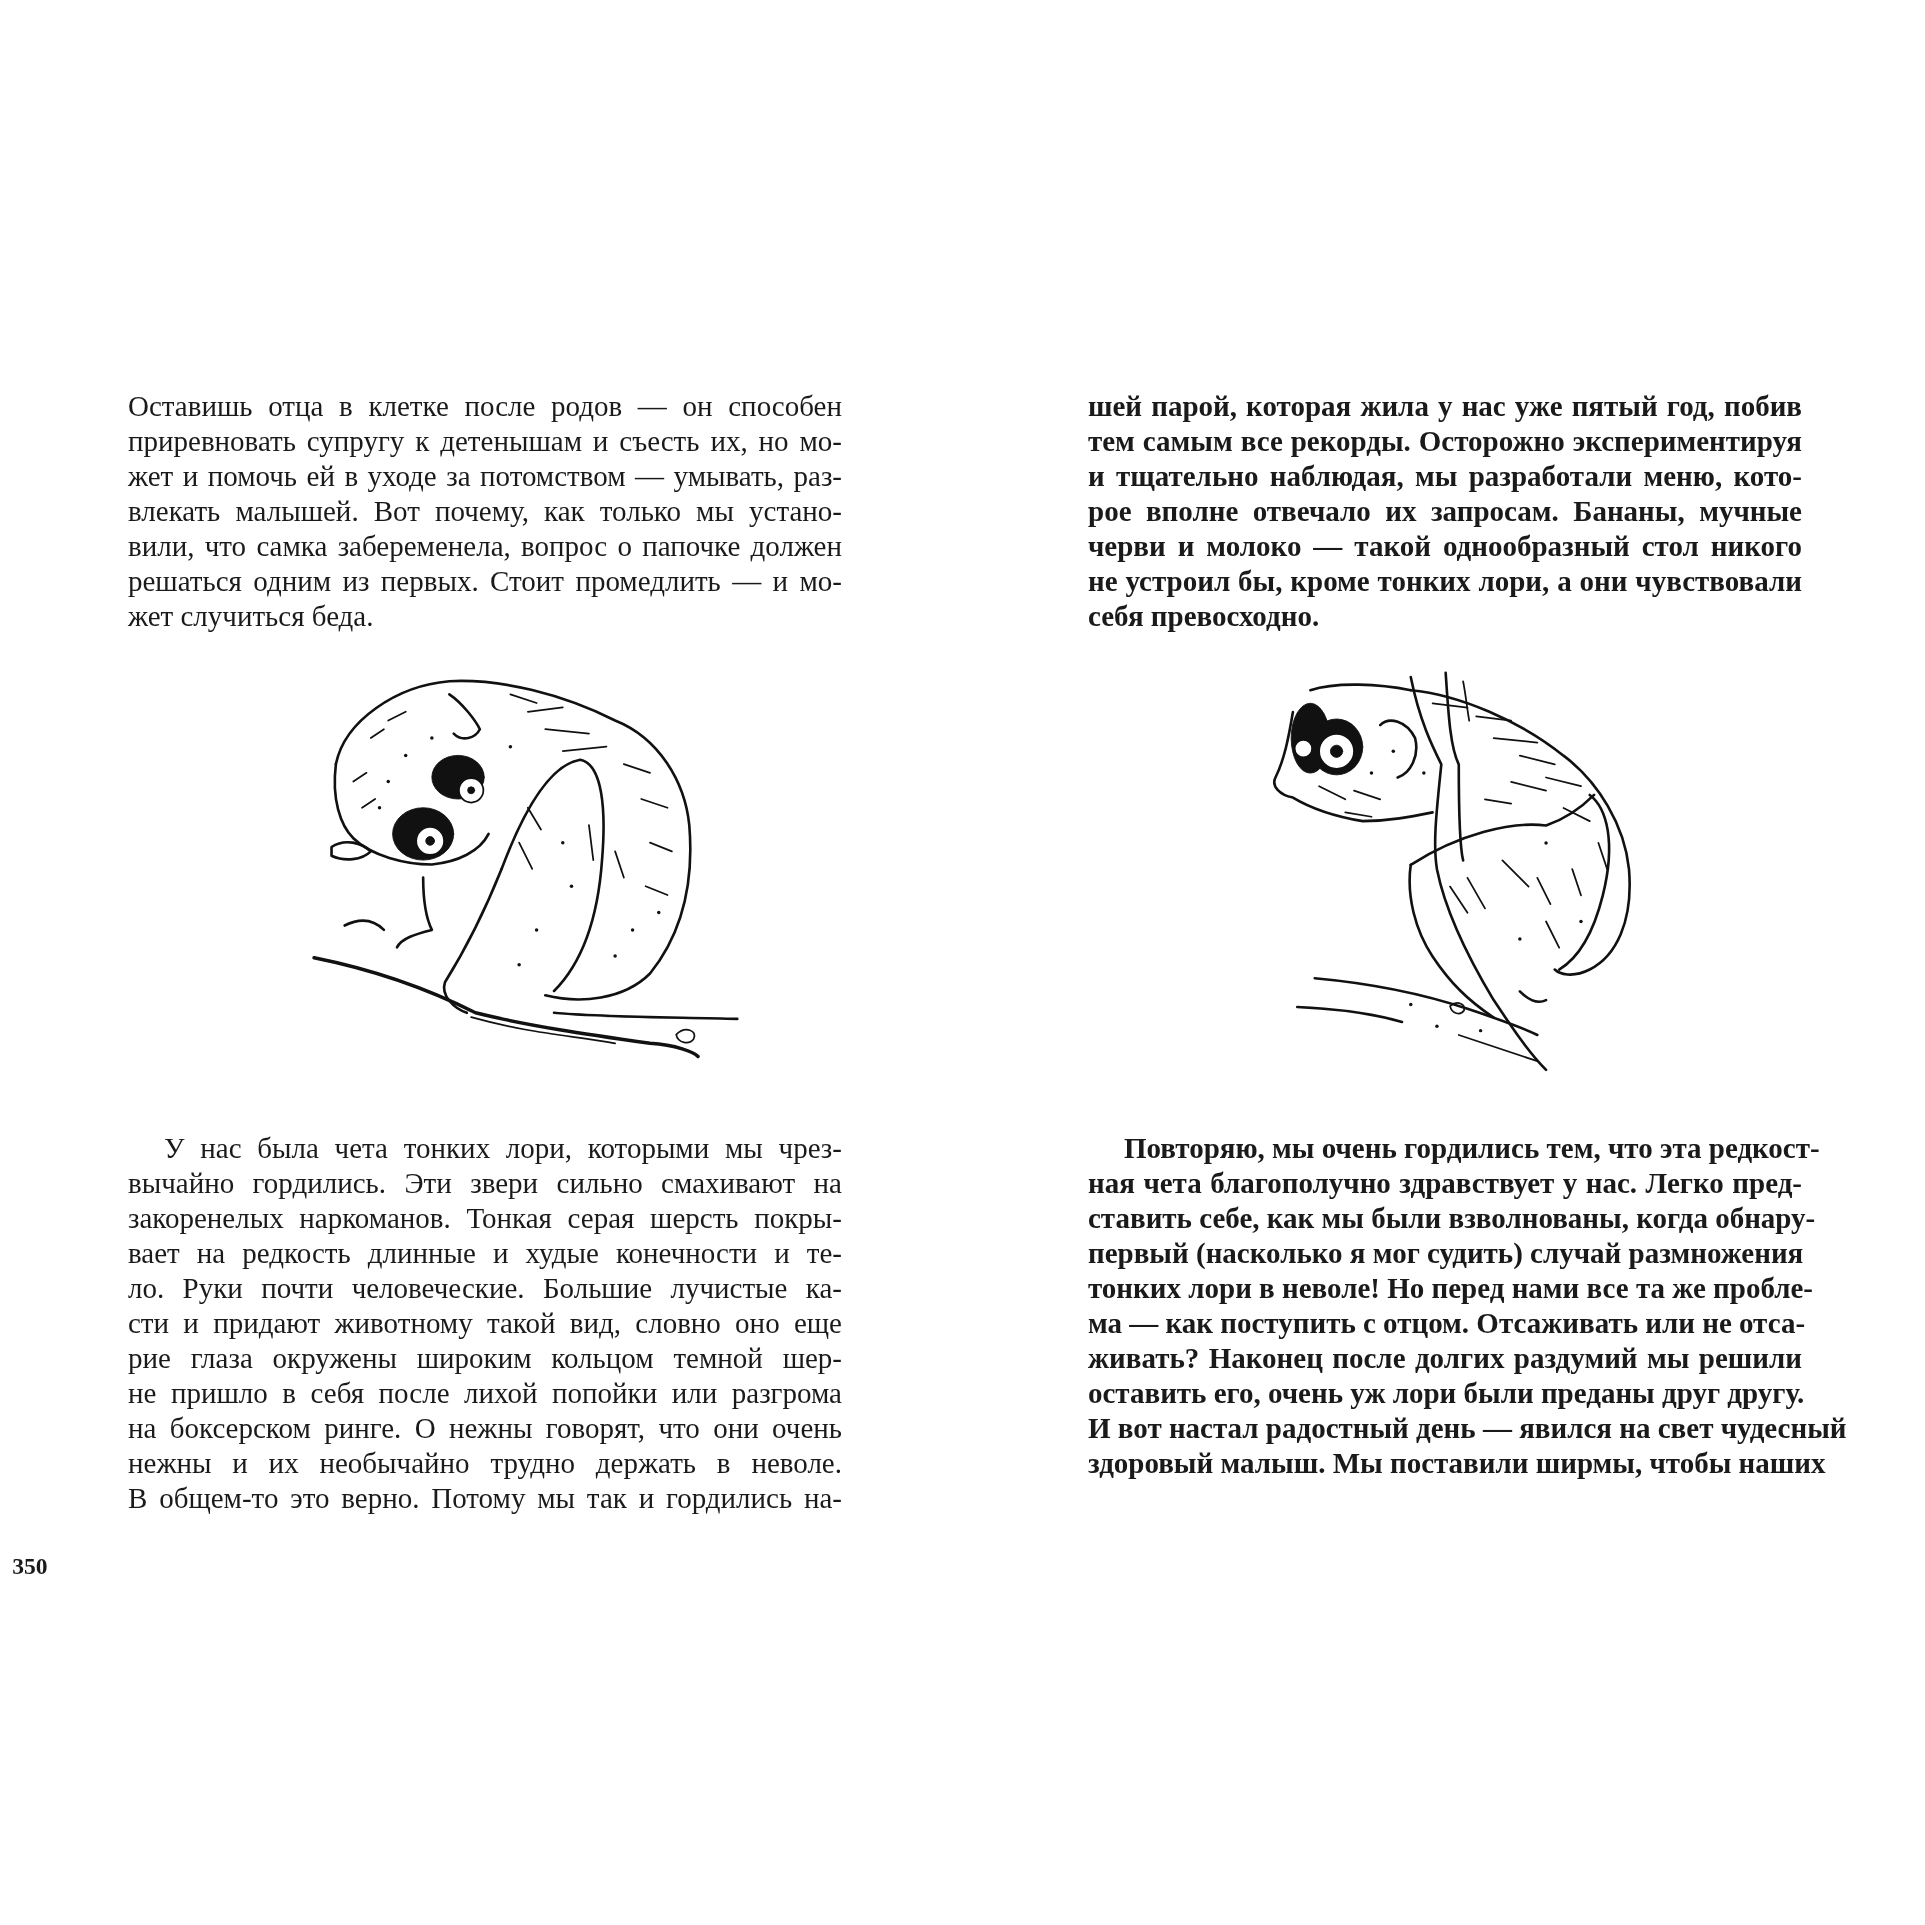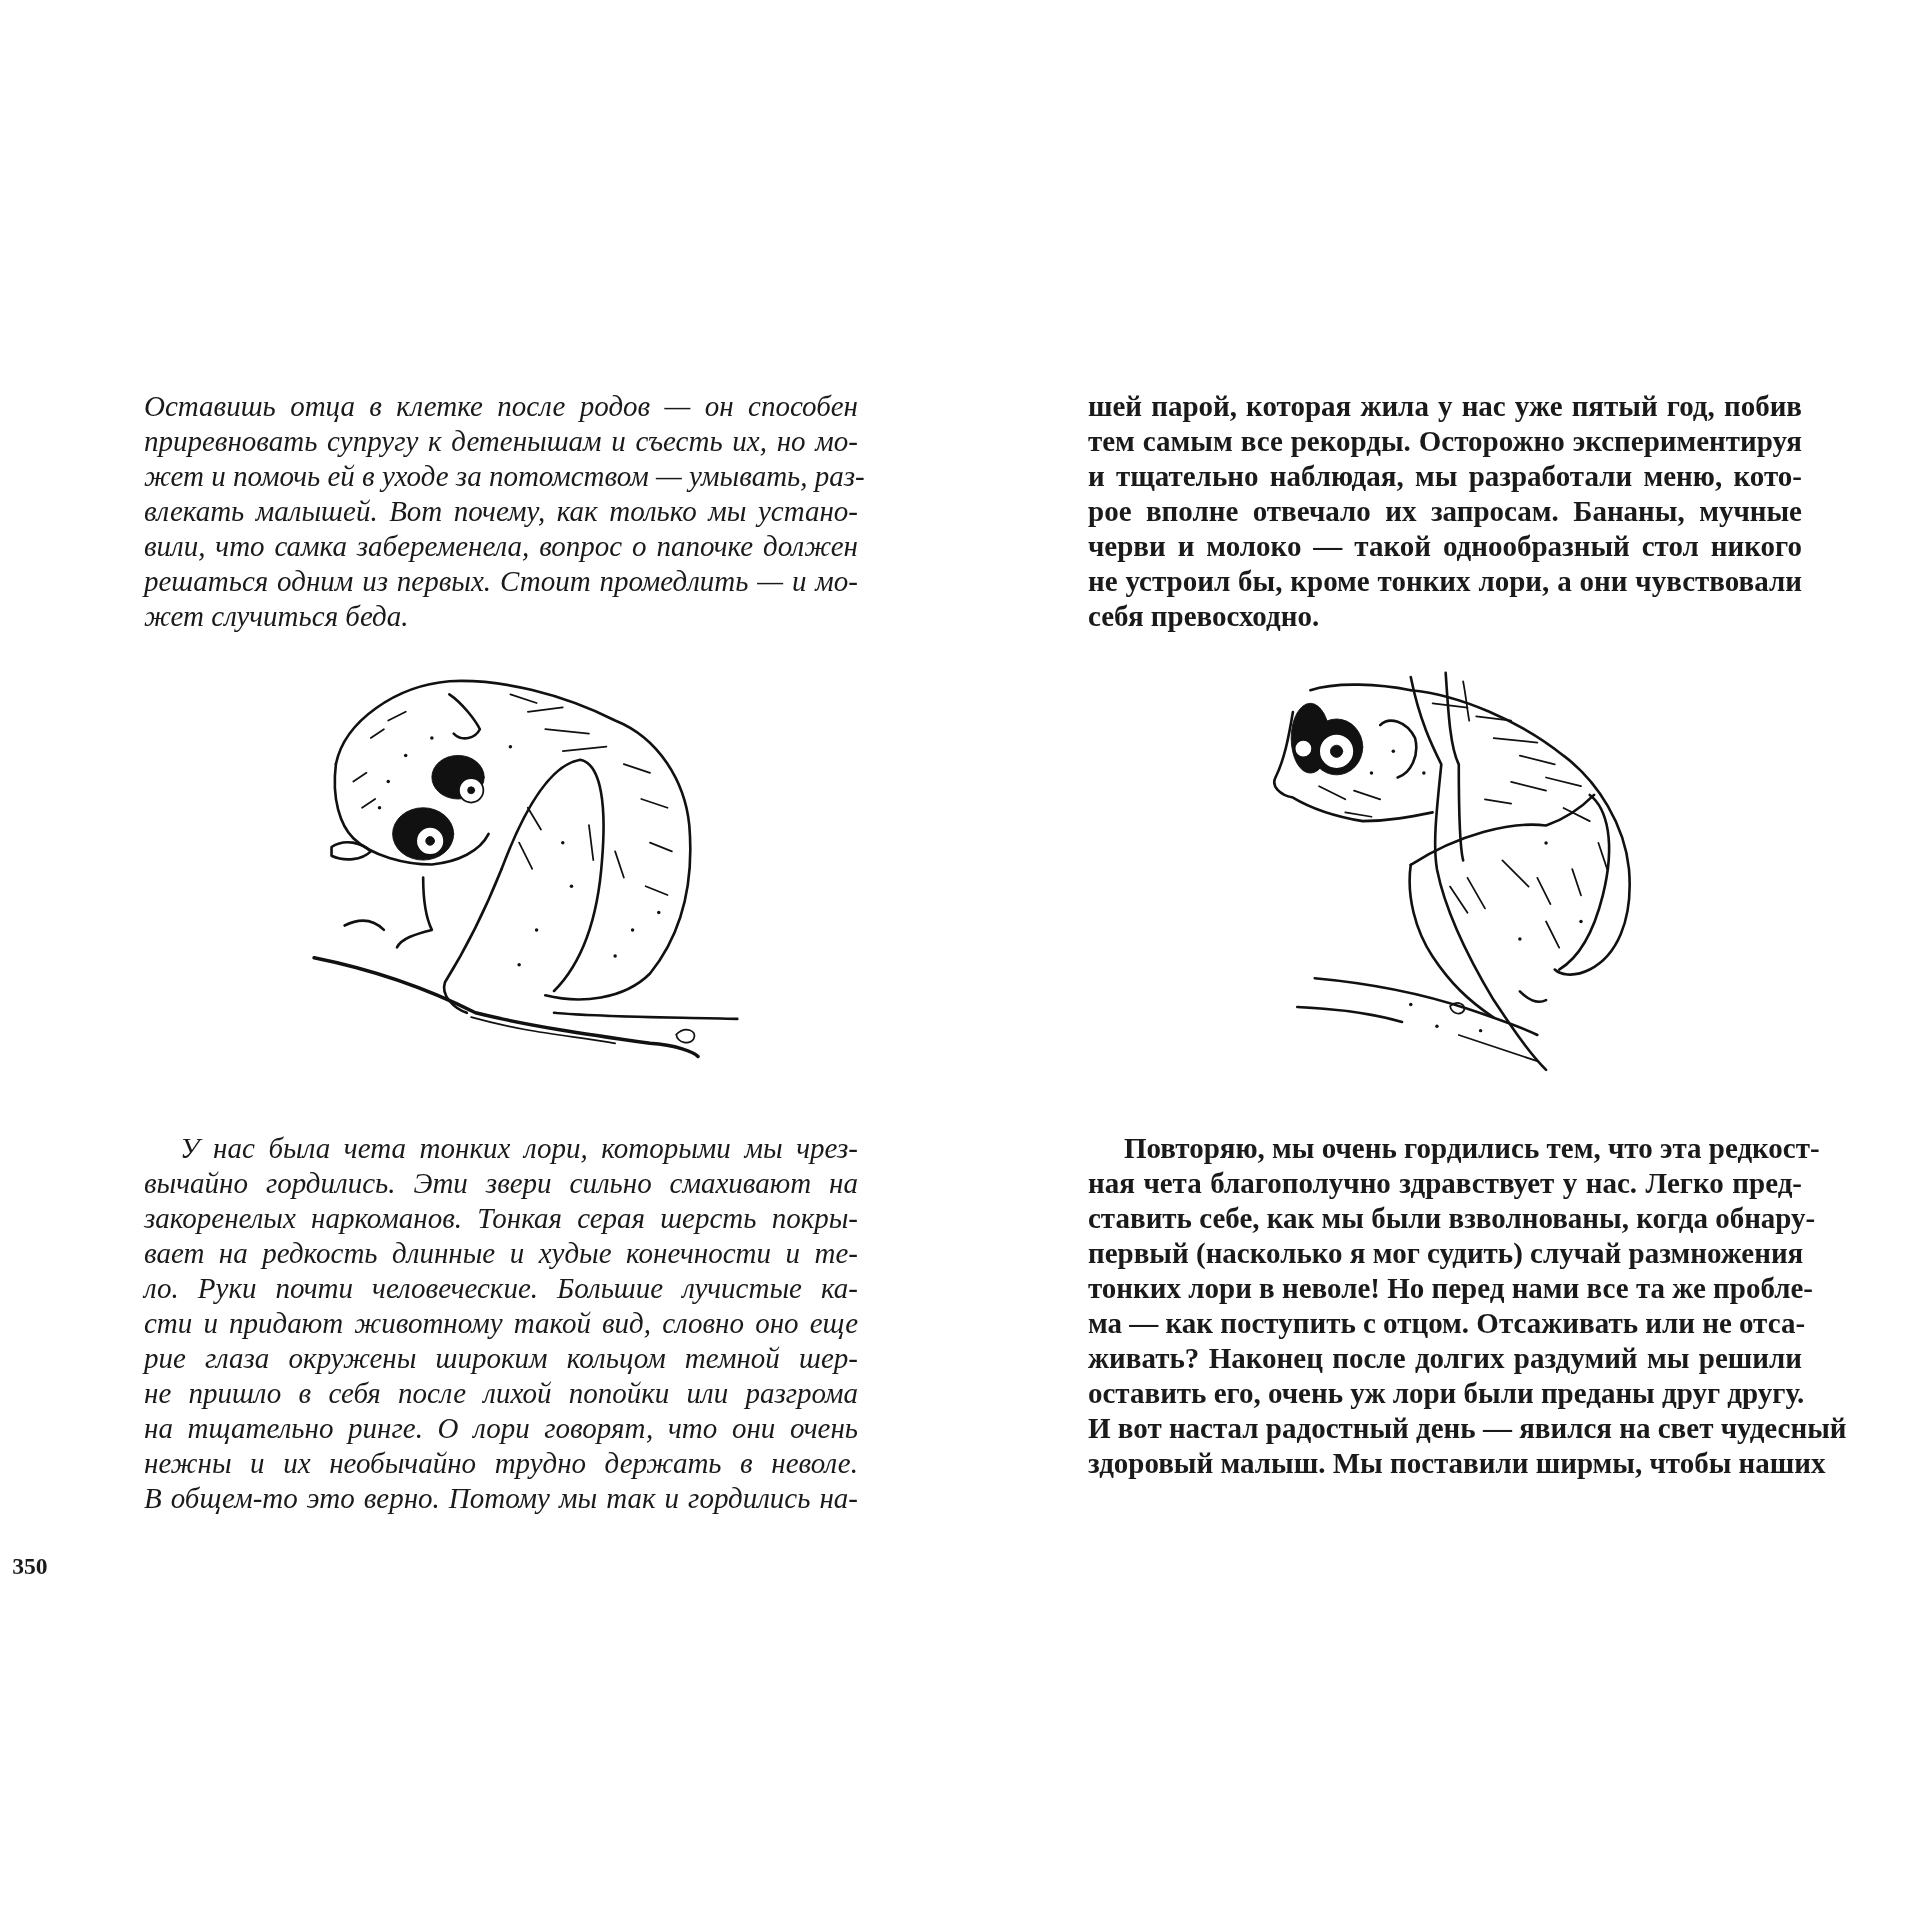--- a/index.html
+++ b/index.html
@@ -4,21 +4,21 @@
 <style>
   html, body { margin:0; padding:0; background:#ffffff; }
   body { width:1926px; height:1926px; position:relative; overflow:hidden; }
   .page { position:absolute; top:0; width:963px; height:1926px; }
   .page-left { left:0; }
   .page-right { left:963px; }
   .text-block { position:absolute; width:714px; font-family:"Liberation Serif","DejaVu Serif",serif; font-size:29px; line-height:35px; color:#1a1a1a; }
   .line { display:block; white-space:nowrap; text-align:justify; text-align-last:justify; height:35px; }
   .line.last { text-align-last:left; }
   .line.indent { text-indent:36px; }
-  .page-left .text-block { left:144px;font-style:italic; }
+  .page-left .text-block { left:128px; }
   .page-right .text-block { left:125px;font-weight:bold; }
   .tb-top { top:389px; }
   .tb-bottom { top:1131px; }
   .page-number { position:absolute; top:1553px; width:100%; font-family:"Liberation Serif","DejaVu Serif",serif; font-weight:bold; font-size:23.6px; color:#1a1a1a; }
   .page-left .page-number { left:12.2px; width:963px; }
   .page-right .page-number { left:-26px; width:963px; }
   .illustration { position:absolute; }
   .ill-left { left:301px; top:668px; width:445px; height:406px; }
   .ill-right { left:295px; top:668px; width:419px; height:411px; }
   svg { display:block; }
@@ -88,21 +88,21 @@
 
   <div class="text-block tb-bottom">
     <span class="line indent">У нас была чета тонких лори, которыми мы чрез-</span>
     <span class="line">вычайно гордились. Эти звери сильно смахивают на</span>
     <span class="line">закоренелых наркоманов. Тонкая серая шерсть покры-</span>
     <span class="line">вает на редкость длинные и худые конечности и те-</span>
     <span class="line">ло. Руки почти человеческие. Большие лучистые ка-</span>
     <span class="line">сти и придают животному такой вид, словно оно еще</span>
     <span class="line">рие глаза окружены широким кольцом темной шер-</span>
     <span class="line">не пришло в себя после лихой попойки или разгрома</span>
-    <span class="line">на тщательно ринге. О лори говорят, что они очень</span>
+    <span class="line">на боксерском ринге. О нежны говорят, что они очень</span>
     <span class="line">нежны и их необычайно трудно держать в неволе.</span>
     <span class="line">В общем-то это верно. Потому мы так и гордились на-</span>
   </div>
 
   <div class="page-number">350</div>
 </div>
 
 <div class="page page-right">
   <div class="text-block tb-top">
     <span class="line">шей парой, которая жила у нас уже пятый год, побив</span>

